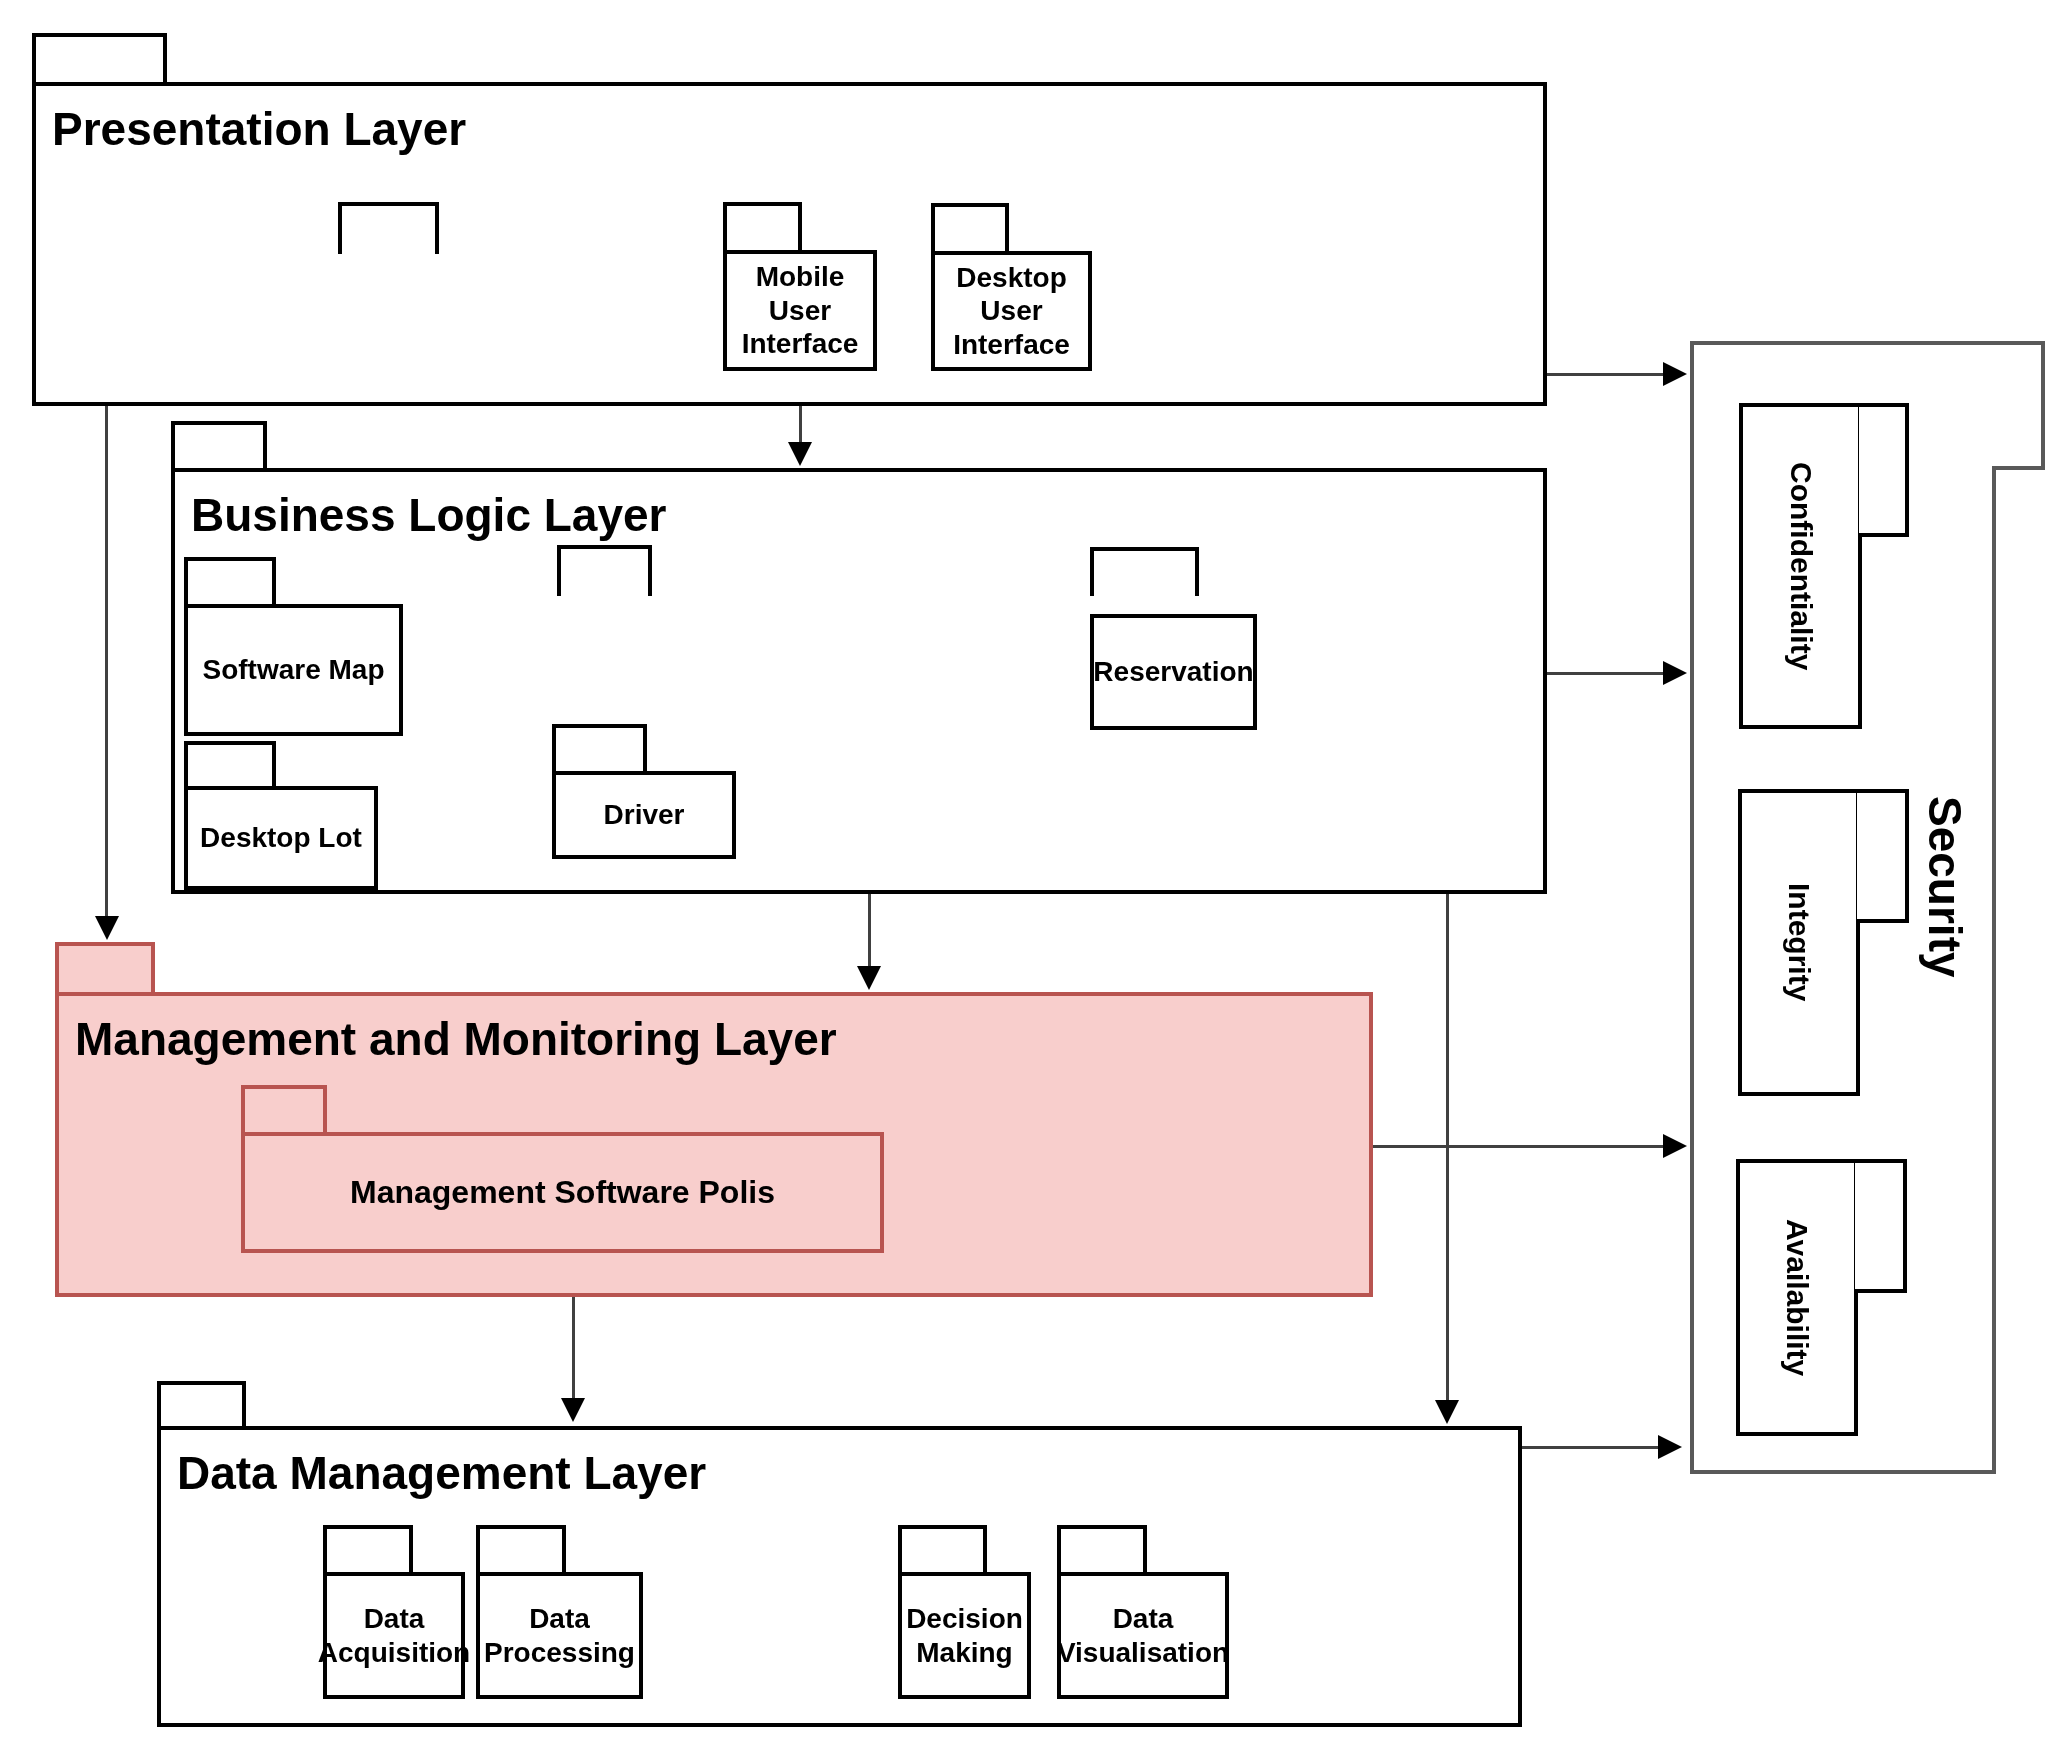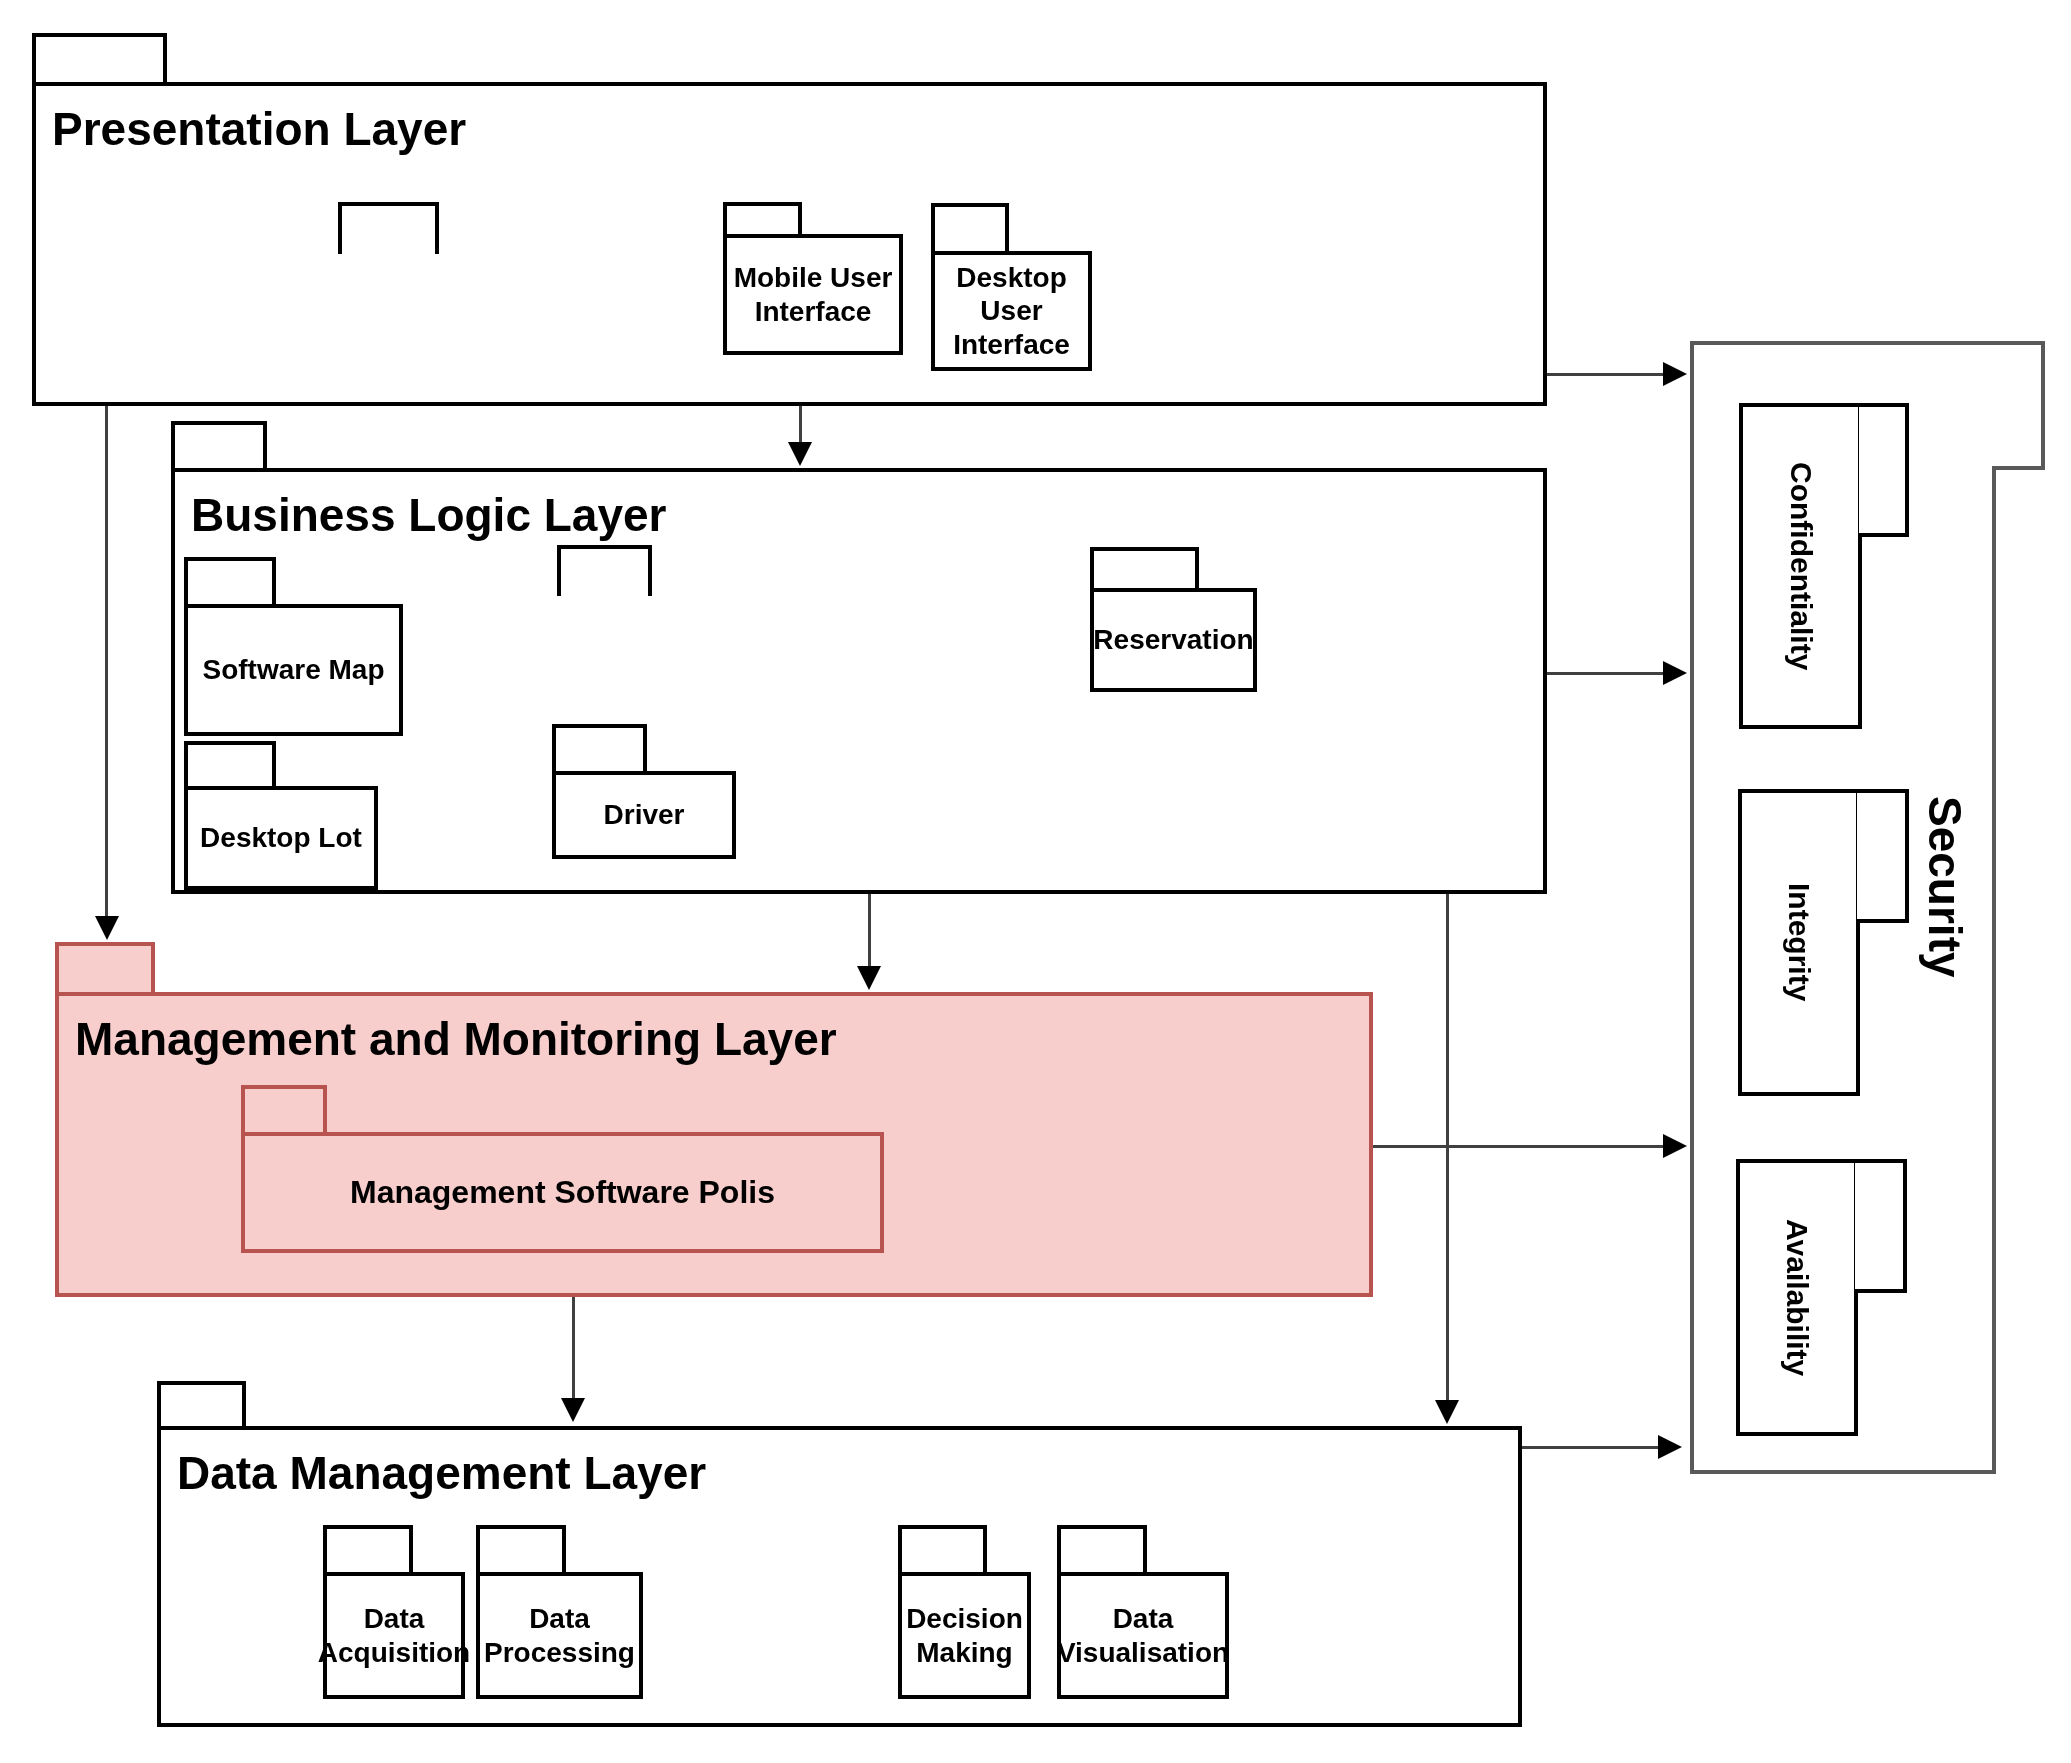--- a/index.html
+++ b/index.html
@@ -37,37 +37,37 @@
 <div id="canvas">
 
   <div class="pkg-tab" style="left:32px;top:33px;width:135px;height:53px;"></div>
   <div class="pkg-body" style="left:32px;top:82px;width:1515px;height:324px;">
     <div class="layer-title">Presentation Layer</div>
   </div>
 
   <div class="pkg-tab" style="left:338px;top:202px;width:101px;height:52px;"></div>
 
   <div class="pkg-tab" style="left:723px;top:202px;width:79px;height:52px;"></div>
-  <div class="pkg-body center-label" style="left:723px;top:234px;width:180px;height:121px;">Mobile User Interface</div>
+  <div class="pkg-body center-label" style="left:723px;top:250px;width:154px;height:121px;">Mobile User Interface</div>
 
   <div class="pkg-tab" style="left:931px;top:203px;width:78px;height:52px;"></div>
   <div class="pkg-body center-label" style="left:931px;top:251px;width:161px;height:120px;">Desktop User Interface</div>
 
   <div class="pkg-tab" style="left:171px;top:421px;width:96px;height:51px;"></div>
   <div class="pkg-body" style="left:171px;top:468px;width:1376px;height:426px;">
     <div class="layer-title">Business Logic Layer</div>
   </div>
 
   <div class="pkg-tab" style="left:184px;top:557px;width:92px;height:51px;"></div>
   <div class="pkg-body center-label" style="left:184px;top:604px;width:219px;height:132px;">Software Map</div>
 
   <div class="pkg-tab" style="left:557px;top:545px;width:95px;height:51px;"></div>
 
   <div class="pkg-tab" style="left:1090px;top:547px;width:109px;height:49px;"></div>
-  <div class="pkg-body center-label" style="left:1090px;top:588px;width:167px;height:104px;text-align:right;">Reservation</div>
+  <div class="pkg-body center-label" style="left:1090px;top:614px;width:167px;height:116px;text-align:right;">Reservation</div>
 
   <div class="pkg-tab" style="left:184px;top:741px;width:92px;height:49px;"></div>
   <div class="pkg-body center-label" style="left:184px;top:786px;width:194px;height:104px;">Desktop Lot</div>
 
   <div class="pkg-tab" style="left:552px;top:724px;width:95px;height:51px;"></div>
   <div class="pkg-body center-label" style="left:552px;top:771px;width:184px;height:88px;">Driver</div>
 
   <div class="pkg-tab pink" style="left:55px;top:942px;width:100px;height:54px;"></div>
   <div class="pkg-body pink" style="left:55px;top:992px;width:1318px;height:305px;">
     <div class="layer-title">Management and Monitoring Layer</div>

